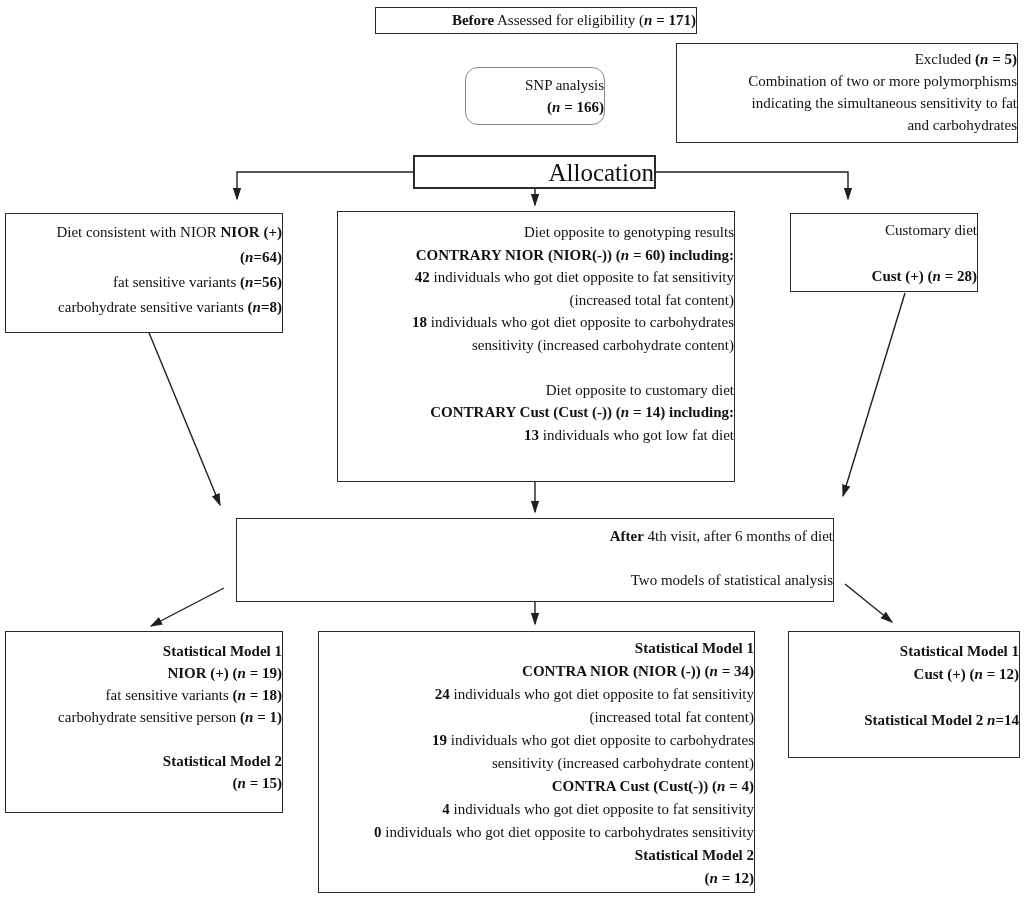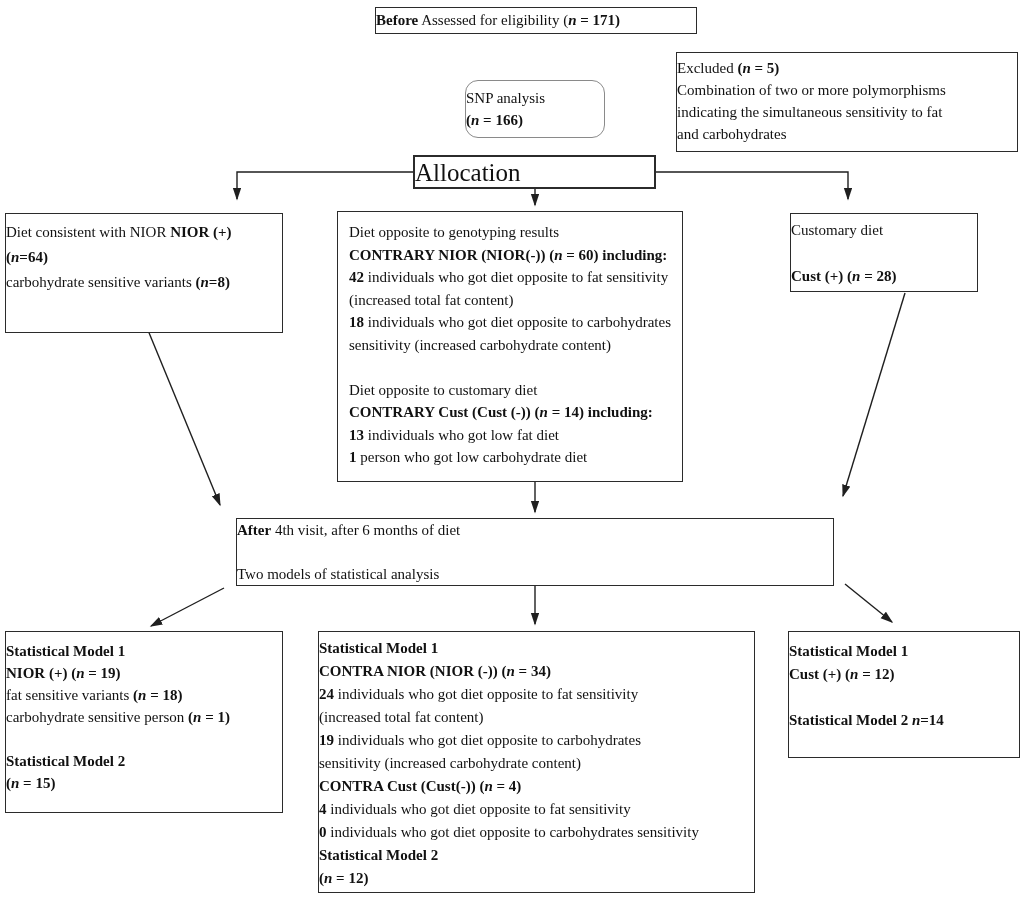--- a/index.html
+++ b/index.html
@@ -2,36 +2,36 @@
 <html style="--border: #2b2b2b; --snp_border: #8a8a8a; --background: #ffffff; --text: #111111; --arrow: #1f1f1f;"><head>
 <meta charset="utf-8">
 <style>
   :root{
     --border:#2b2b2b; --snp_border:#8a8a8a; --background:#ffffff; --text:#111111; --arrow:#1f1f1f;
   }
   html,body{margin:0;padding:0;background:var(--background);}
   #canvas{position:relative;width:1024px;height:900px;background:var(--background);
     font-family:"Liberation Serif","DejaVu Serif",serif;color:var(--text);overflow:hidden;}
   .box{position:absolute;box-sizing:border-box;border:1.5px solid var(--border);
-    background:var(--background);text-align:left;font-size:15px;line-height:22px;}
+    background:var(--background);text-align:right;font-size:15px;line-height:22px;}
   .line{white-space:nowrap;}
   .b{font-weight:bold;}
   .i{font-style:italic;}
   svg.overlay{position:absolute;left:0;top:0;pointer-events:none;}
   .arrow{stroke:var(--arrow);fill:none;stroke-width:1.4;}
 
   .box-before{left:375px;top:7px;width:322px;height:27px;line-height:24px;}
   .box-snp{left:465px;top:67px;width:140px;height:58px;border-radius:13px;
-    border-color:var(--snp_border);padding-top:6px;margin-top:13px;}
-  .box-excluded{left:676px;top:52px;width:342px;height:100px;padding-top:4px;}
+    border-color:var(--snp_border);padding-top:6px;}
+  .box-excluded{left:676px;top:43px;width:342px;height:100px;padding-top:4px;}
   .box-allocation{left:413px;top:155px;width:243px;height:34px;font-size:25px;line-height:31px;border-width:2px;}
   .box-nior{left:5px;top:213px;width:278px;height:120px;line-height:25px;padding-top:6px;}
-  .box-contrary{left:337px;top:211px;width:346px;height:271px;line-height:22.5px;padding-top:9px;padding-left:11px;}
+  .box-contrary{left:337px;top:211px;width:398px;height:271px;line-height:22.5px;padding-top:9px;padding-left:11px;}
   .box-customary{left:790px;top:213px;width:188px;height:79px;line-height:23px;padding-top:5px;}
-  .box-after{left:236px;top:518px;width:598px;height:68px;}
+  .box-after{left:236px;top:518px;width:598px;height:84px;padding-top:6px;}
   .box-model-left{left:5px;top:631px;width:278px;height:182px;padding-top:8px;}
   .box-model-middle{left:318px;top:631px;width:437px;height:262px;line-height:23px;padding-top:5px;}
   .box-model-right{left:788px;top:631px;width:232px;height:127px;line-height:23px;padding-top:8px;}
 </style>
 </head>
 <body>
 
 <div id="canvas">
 
   <svg class="overlay" width="1024" height="900" viewBox="0 0 1024 900">
@@ -67,35 +67,35 @@
       <div class="line"><span>and carbohydrates</span></div>
     </div>
 
   <div class="box box-allocation">
       <div class="line"><span>Allocation</span></div>
     </div>
 
   <div class="box box-nior">
       <div class="line"><span>Diet consistent with NIOR </span><span class="b">NIOR (+)</span></div>
       <div class="line"><span class="b">(</span><span class="b i">n</span><span class="b">=64)</span></div>
+      <div class="line"><span>fat sensitive variants  </span><span class="b">(</span><span class="b i">n</span><span class="b">=56)</span></div>
       <div class="line"><span>carbohydrate sensitive variants  </span><span class="b">(</span><span class="b i">n</span><span class="b">=8)</span></div>
     </div>
 
   <div class="box box-contrary">
       <div class="line"><span>Diet opposite to genotyping results</span></div>
       <div class="line"><span class="b">CONTRARY NIOR (NIOR(-))  (</span><span class="b i">n</span><span class="b"> = 60) including:</span></div>
       <div class="line"><span class="b">42</span><span> individuals who got diet opposite to fat sensitivity</span></div>
       <div class="line"><span>(increased total fat content)</span></div>
       <div class="line"><span class="b">18</span><span> individuals who got diet opposite to carbohydrates</span></div>
       <div class="line"><span>sensitivity (increased carbohydrate content)</span></div>
       <div class="line">&nbsp;</div>
       <div class="line"><span>Diet opposite to customary diet</span></div>
       <div class="line"><span class="b">CONTRARY Cust (Cust (-)) (</span><span class="b i">n</span><span class="b"> = 14) including:</span></div>
       <div class="line"><span class="b">13</span><span> individuals who got low fat diet</span></div>
-      <div class="line"><span class="b">1</span><span> person  who got low carbohydrate diet</span></div>
     </div>
 
   <div class="box box-customary">
       <div class="line"><span>Customary diet</span></div>
       <div class="line">&nbsp;</div>
       <div class="line"><span class="b">Cust (+)  (</span><span class="b i">n</span><span class="b"> = 28)</span></div>
     </div>
 
   <div class="box box-after">
       <div class="line"><span class="b">After</span><span> 4th visit, after 6 months of diet</span></div>

